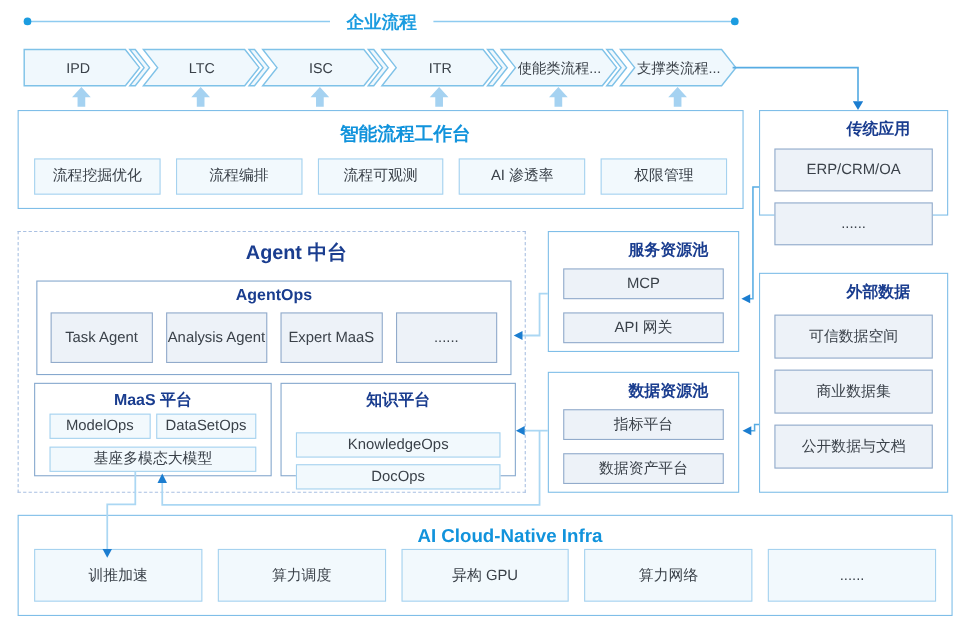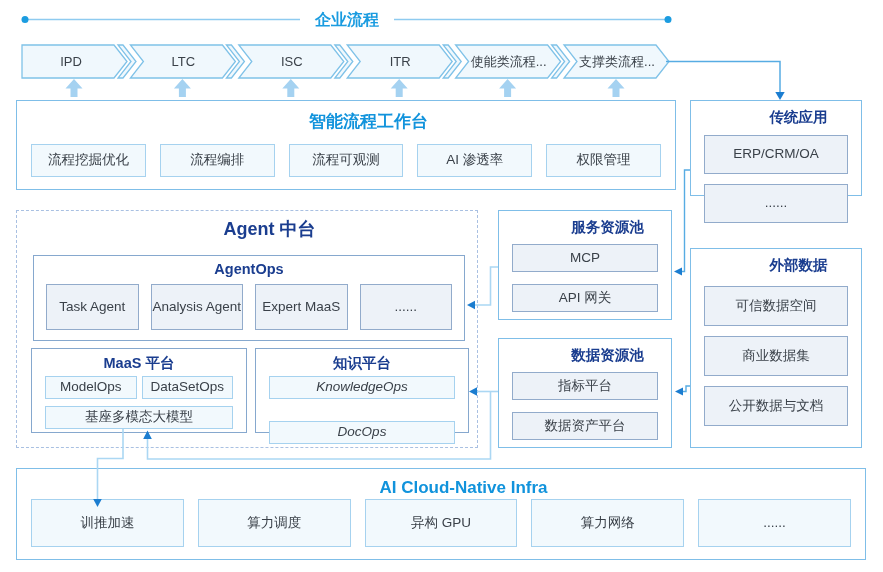--- a/index.html
+++ b/index.html
@@ -42,21 +42,21 @@
   #agent{left:16px;top:210px;width:462px;height:238px;border:1.5px dashed #A9C0E2;}
   #agent > .sec-title{font-size:18px;margin-top:6px;}
   .sub{position:absolute;border:1px solid #86A8CE;background:#fff;box-sizing:border-box;}
   .sub .sec-title{font-size:14.5px;margin-top:5px;}
   #agentops{left:16px;top:44px;width:432px;height:86px;}
   #agentops .row{left:12px;right:12px;bottom:10px;height:46px;gap:12px;}
   #maas{left:14px;top:137px;width:216px;height:85px;}
   #maas .row{left:13px;right:13px;top:27px;height:23px;gap:5px;}
   #maas .full{position:absolute;left:13px;right:13px;top:57px;height:23px;}
   #knowledge{left:238px;top:137px;width:214px;height:85px;}
-  #knowledge .col{top:27px;gap:22px;font-style:italic;} #knowledge .itm{height:23px;}
+  #knowledge .col{top:44px;gap:6px;} #knowledge .itm{height:23px;}
 
   #service-pool{left:498px;top:210px;width:174px;height:110px;}
   #data-pool{left:498px;top:338px;width:174px;height:110px;}
   #service-pool .col,#data-pool .col{top:33px;gap:12px;}
   #service-pool .itm,#data-pool .itm{height:28px;}
 
   #external{left:690px;top:248px;width:172px;height:200px;}
   #external .col{top:37px;gap:10px;} #external .itm{height:40px;}
 
   #infra{left:16px;top:468px;width:850px;height:92px;}

